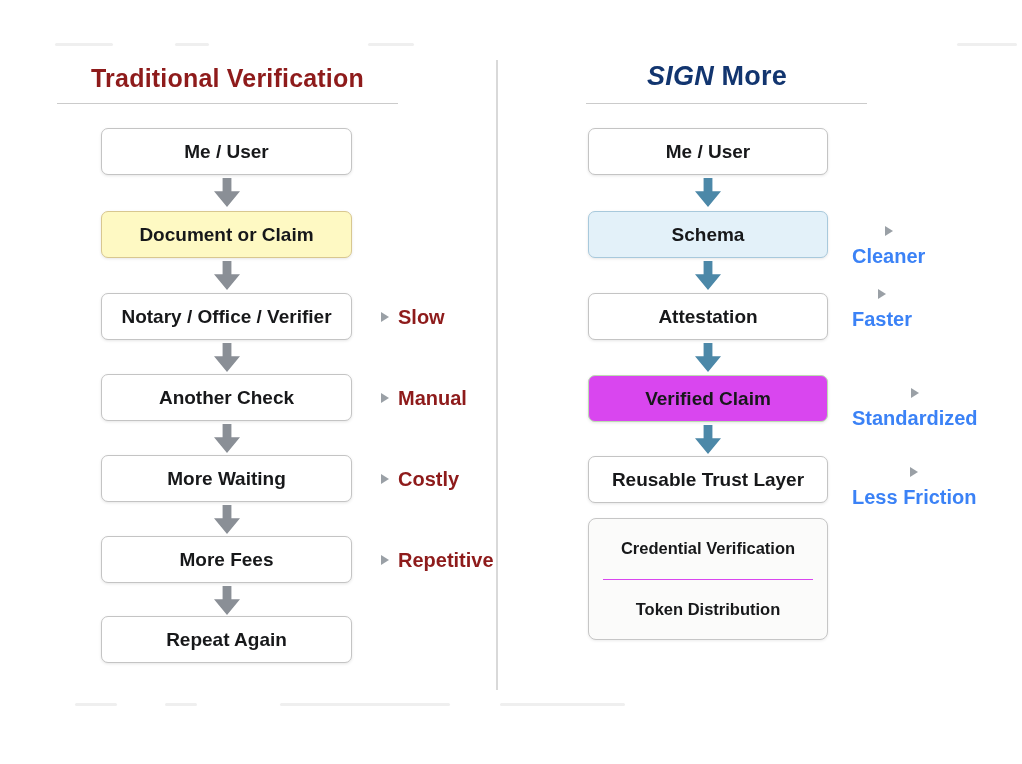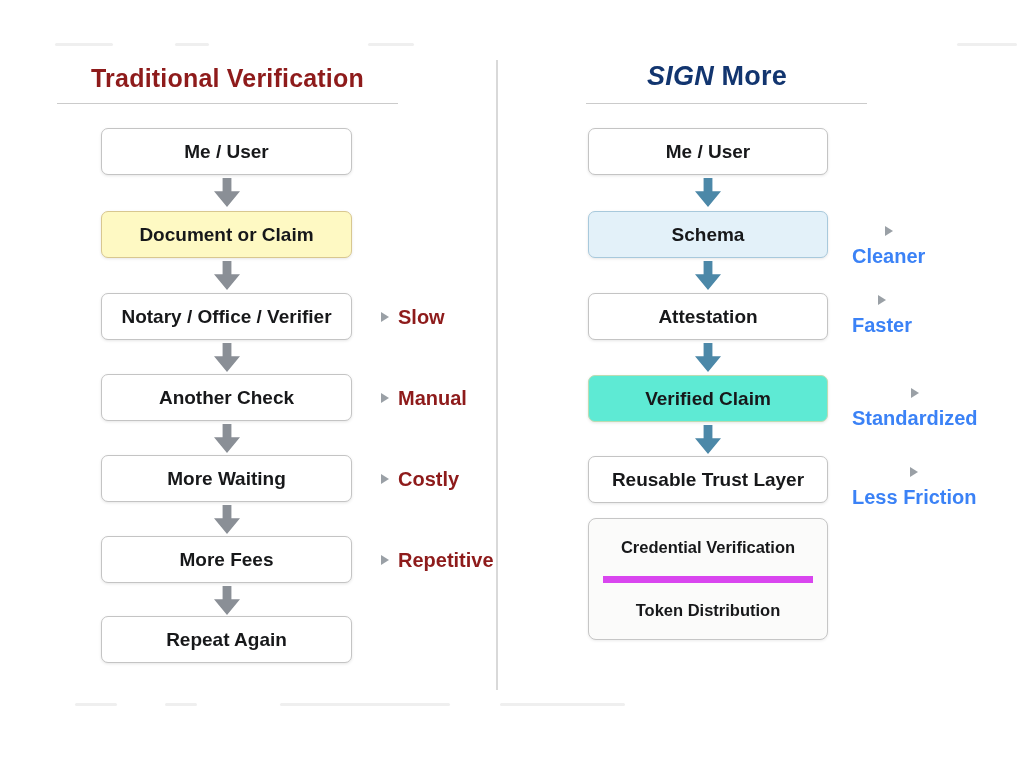--- a/index.html
+++ b/index.html
@@ -27,21 +27,21 @@
   .flow-box {
     position:absolute; height:47px; border:1px solid #c4c4c4; border-radius:7px;
     background:#ffffff; display:flex; align-items:center; justify-content:center;
     font-size:19px; font-weight:600; color:#17181a;
     box-shadow:0 1px 3px rgba(0,0,0,0.10);
   }
   .flow-box.lcol { left:101px; width:251px; }
   .flow-box.rcol { left:588px; width:240px; }
   .flow-box.yellow { background:#fef9c3; border-color:#d8c790; }
   .flow-box.blue   { background:#e3f1f9; border-color:#a8c9dc; }
-  .flow-box.green  { background:#5eead4; border-color:#bcdcb2; }
+  .flow-box.green  { background:#d946ef; border-color:#bcdcb2; }
   .arrow {
     position:absolute; width:26px; height:29px;
     clip-path:polygon(33% 0, 67% 0, 67% 46%, 100% 46%, 50% 100%, 0 46%, 33% 46%);
   }
   .arrow.gray { background:#8a8f96; left:214px; }
   .arrow.blue { background:#4c88a8; left:695px; }
   .side-label {
     position:absolute; height:28px; display:flex; align-items:center; gap:9px;
     font-size:20px; font-weight:700;
   }
@@ -56,21 +56,21 @@
   .group-box {
     position:absolute; left:588px; top:518px; width:240px; height:122px;
     background:#fbfbfa; border:1px solid #c6c6c6; border-radius:8px;
     display:flex; flex-direction:column; overflow:hidden;
     box-shadow:0 1px 3px rgba(0,0,0,0.08);
   }
   .group-row {
     flex:1; margin:0 14px; display:flex; align-items:center; justify-content:center;
     font-size:16.5px; font-weight:600; color:#17181a;
   }
-  .group-row + .group-row { border-top:7px solid #d946ef; }
+  .group-row + .group-row { border-top:1px solid #d946ef; }
   .artifact { position:absolute; height:3px; background:#efefef; border-radius:2px; }
 </style>
 </head>
 <body>
 
 <div class="canvas">
 
   <div class="artifact" style="left:55px;  top:43px;  width:58px;"></div>
   <div class="artifact" style="left:175px; top:43px;  width:34px;"></div>
   <div class="artifact" style="left:368px; top:43px;  width:46px;"></div>
@@ -131,21 +131,21 @@
 
   <div class="group-box">
     <div class="group-row">Credential Verification</div>
     <div class="group-row">Token Distribution</div>
   </div>
 
   <div class="side-label navy" style="top:226px;">
     <span class="tri"></span>
     <span>Cleaner</span>
   </div>
-  <div class="side-label navy" style="top:295px;text-align:right;">
+  <div class="side-label navy" style="top:289px;text-align:right;">
     <span class="tri"></span>
     <span>Faster</span>
   </div>
   <div class="side-label navy" style="top:388px;">
     <span class="tri"></span>
     <span>Standardized</span>
   </div>
   <div class="side-label navy" style="top:467px;">
     <span class="tri"></span>
     <span>Less Friction</span>

